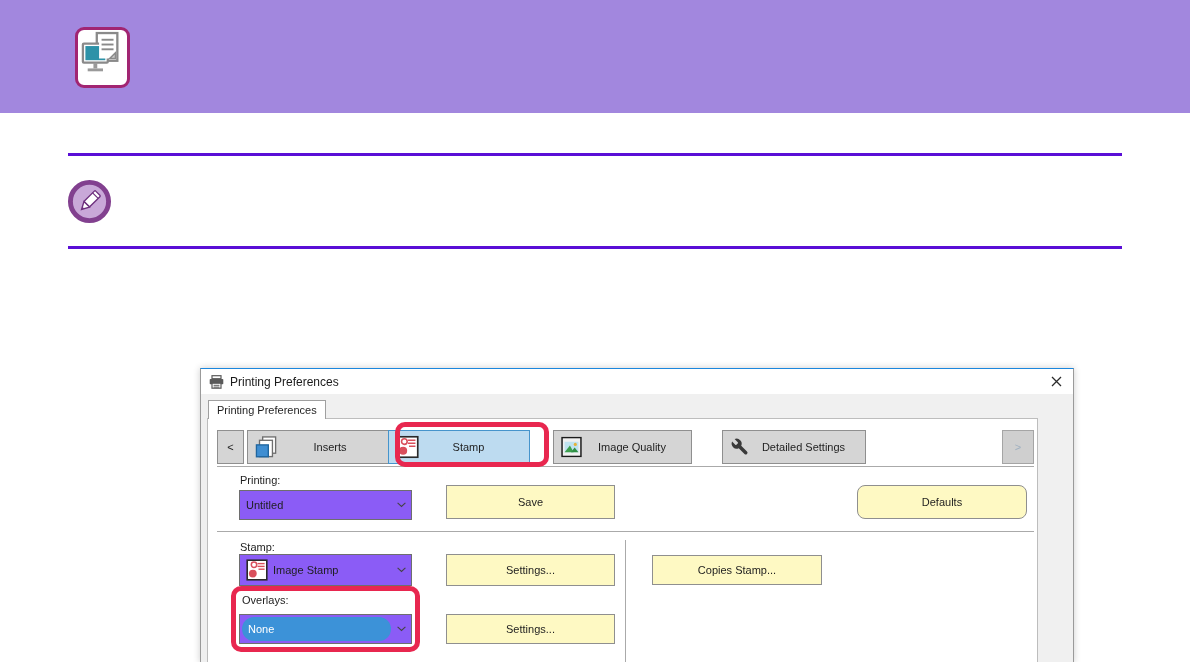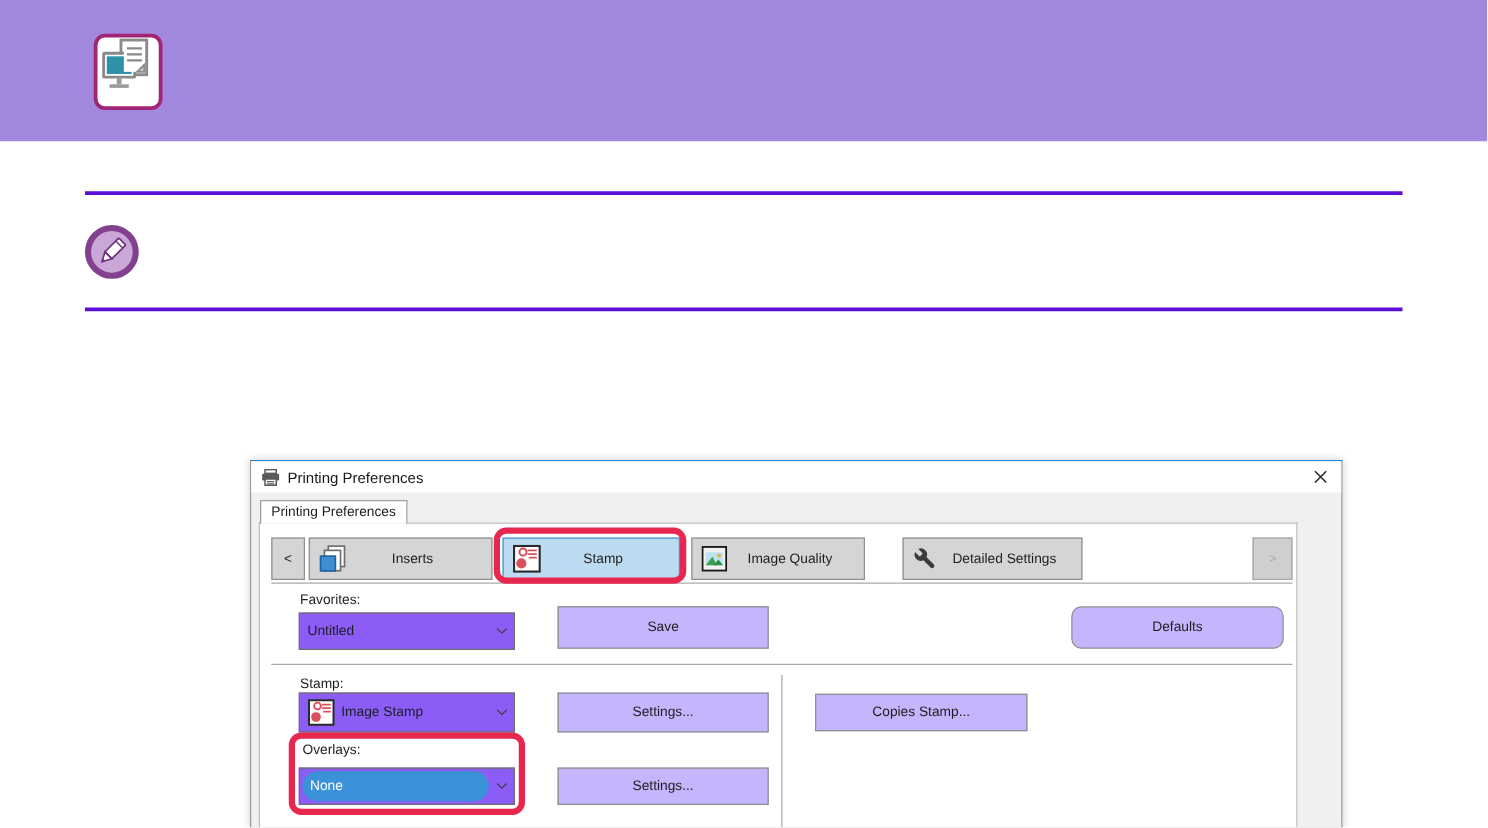--- a/index.html
+++ b/index.html
@@ -45,21 +45,21 @@
   .vsep { position:absolute; width:1px; background:#aaa; }
 
   .field-label { position:absolute; font-size:11px; color:#1e1e1e; }
 
   .combo { position:absolute; width:173px; height:30px; background:#8b5cf6; border:1px solid #6e6e6e;
            display:flex; align-items:center; font-size:11px; color:#1e1e1e; cursor:pointer; }
   .combo-value { flex:1; padding-left:6px; display:flex; align-items:center; gap:5px; }
   .combo-arrow { width:20px; display:flex; justify-content:center; }
   .combo-sel .combo-value { background:#3c92d8; color:#fff; align-self:stretch; margin:2px 0 2px 2px;border-radius:12px; }
 
-  .btn { position:absolute; background:#c4b5fd; border:1px solid #8f8f8f; font-size:11px;
+  .btn { position:absolute; background:#fef9c3; border:1px solid #8f8f8f; font-size:11px;
          color:#1e1e1e; display:flex; align-items:center; justify-content:center; cursor:pointer; }
 
   .hl { position:absolute; border:5px solid #e8274f; border-radius:10px; pointer-events:none; z-index:5; }
 </style>
 </head>
 <body>
 
 <div class="page">
 
   <div class="banner">
@@ -127,21 +127,21 @@
         <span class="ticon">
           <svg width="23" height="23" viewBox="0 0 24 24">
             <rect x="8" y="1.5" width="13.5" height="17" fill="#fff" stroke="#6e6e6e" stroke-width="1.4"></rect>
             <rect x="4.7" y="5" width="13.5" height="17" fill="#fff" stroke="#6e6e6e" stroke-width="1.4"></rect>
             <rect x="1.5" y="9.8" width="12.4" height="12.4" fill="#3f8ed2" stroke="#1f659f" stroke-width="1.4"></rect>
           </svg>
         </span>
         <span class="tlabel">Inserts</span>
       </div>
 
-      <div class="tbtn tbtn-selected" style="left:194px; top:11px; width:142px;">
+      <div class="tbtn tbtn-selected" style="left:180px; top:11px; width:142px;">
         <span class="ticon">
           <svg width="23" height="23" viewBox="0 0 22 22">
             <rect x="1.2" y="1.2" width="19.6" height="19.6" fill="#fff" stroke="#2a2a2a" stroke-width="1.6"></rect>
             <circle cx="6.8" cy="14.6" r="3.9" fill="#d94f5c"></circle>
             <circle cx="8" cy="5.8" r="2.7" fill="none" stroke="#d94f5c" stroke-width="1.5"></circle>
             <line x1="11.5" y1="4.6" x2="18.6" y2="4.6" stroke="#d94f5c" stroke-width="1.4"></line>
             <line x1="11.5" y1="7.4" x2="18.6" y2="7.4" stroke="#d94f5c" stroke-width="1.4"></line>
             <line x1="12.5" y1="10.2" x2="18.6" y2="10.2" stroke="#d94f5c" stroke-width="1.4"></line>
           </svg>
         </span>
@@ -169,21 +169,21 @@
         </span>
         <span class="tlabel">Detailed Settings</span>
       </div>
 
       <div class="tbtn nav-btn nav-disabled" style="left:794px; top:11px; width:32px;">
         <span>&gt;</span>
       </div>
 
       <div class="hsep" style="left:9px; top:47px; width:817px;"></div>
 
-      <div class="field-label" style="left:32px; top:55px;">Favorites:</div>
+      <div class="field-label" style="left:32px; top:55px;">Printing:</div>
       <div class="combo" style="left:31px; top:71px;">
         <span class="combo-value">Untitled</span>
         <span class="combo-arrow">
           <svg width="9" height="6" viewBox="0 0 9 6">
               <path d="M0.6 0.8 L4.5 4.5 L8.4 0.8" stroke="#444" stroke-width="1.1" fill="none"></path>
             </svg>
         </span>
       </div>
       <div class="btn" style="left:238px; top:66px; width:169px; height:34px;">Save</div>
       <div class="btn" style="left:649px; top:66px; width:170px; height:34px;border-radius:8px;">Defaults</div>

